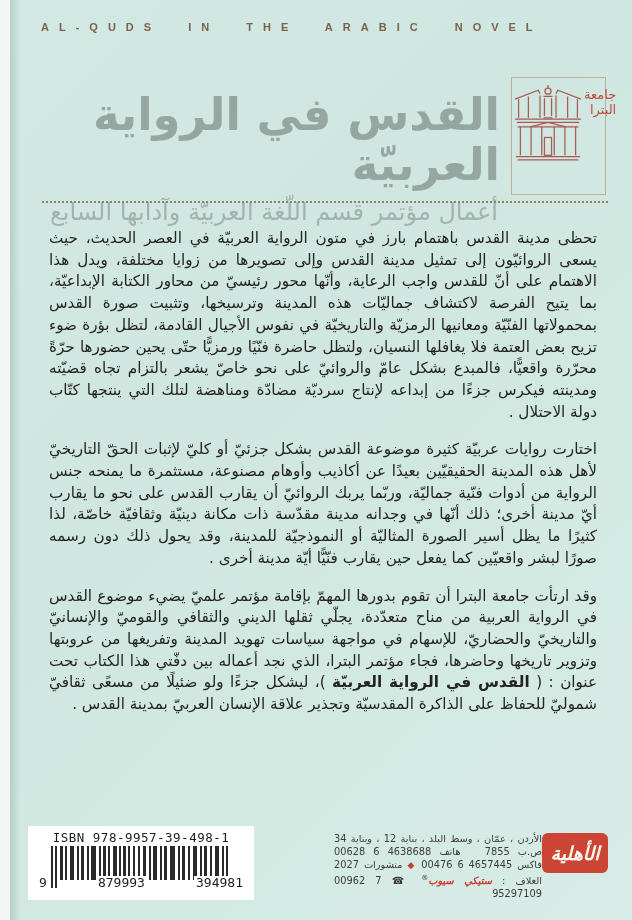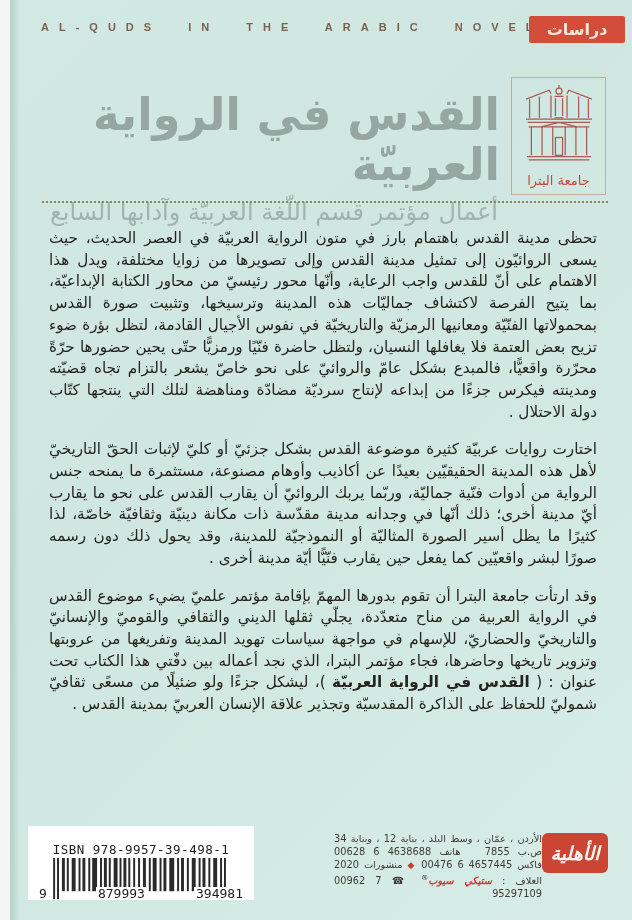--- a/index.html
+++ b/index.html
@@ -25,21 +25,21 @@
     position:absolute;top:16px;left:529px;width:96px;height:27px;
     background:#d44d3b;color:#f3e9db;border-radius:2px;
     display:flex;align-items:center;justify-content:center;
     font-size:16px;font-weight:bold;letter-spacing:3px;direction:rtl;
   }
 
   
   .logo-box{
     position:absolute;top:77px;left:511px;width:95px;height:118px;
     border:1px solid #b9b19e;box-sizing:border-box;
-    display:flex;flex-direction:column;align-items:center;justify-content:flex-start;
+    display:flex;flex-direction:row;align-items:flex-start;justify-content:flex-start;
     padding-top:6px;background:rgba(255,255,255,0.04);
   }
   .logo-box .caption{direction:rtl;color:#c24a39;font-size:13px;margin-top:3px;letter-spacing:1px;}
 
   
   .title-block{position:absolute;top:90px;right:132px;left:20px;direction:rtl;text-align:right;}
   .book-title{
     margin:0;font-size:45px;font-weight:bold;color:#96a7a2;line-height:1.12;
     letter-spacing:-1px;
   }
@@ -58,21 +58,21 @@
     direction:rtl;text-align:justify;color:#25231f;
     font-size:15.2px;line-height:21.7px;
   }
   .blurb p{margin:16px;}
   .blurb .bold{font-weight:bold;}
   .attribution{color:#e0564a;font-weight:bold;margin-top:1px;text-align:right;}
 
   
   .barcode-box{
     position:absolute;left:28px;top:826px;width:226px;height:74px;background:#ffffff;
-    display:flex;flex-direction:column;align-items:center;box-sizing:border-box;padding-top:16px;
+    display:flex;flex-direction:column;align-items:center;box-sizing:border-box;padding-top:4px;
   }
   .isbn-label{
     font-family:"DejaVu Sans Mono",monospace;font-size:12.5px;color:#1c1c1c;letter-spacing:0.5px;
   }
   .bars{margin-top:1px;}
   .barcode-digits{
     display:flex;width:208px;justify-content:space-between;margin-top:-12px;
     font-family:"DejaVu Sans Mono",monospace;font-size:13px;color:#1c1c1c;
     background:transparent;
   }
@@ -99,21 +99,20 @@
   }
 </style>
 </head>
 <body>
 
 <div class="cover">
   <div class="scan-edge"></div>
   <div class="scan-shadow"></div>
 
   <div class="en-title">AL-QUDS IN THE ARABIC NOVEL</div>
-  <div class="series-badge">دراسات</div>
 
   <div class="logo-box">
     <span>
       <svg width="72" height="82" viewBox="0 0 80 92" fill="none" stroke="#a85a53" stroke-width="1.4">
 
         <path d="M3,17 L29,7 L31,11"></path>
         <path d="M77,17 L51,7 L49,11"></path>
         <circle cx="40" cy="8" r="3.4"></circle>
         <line x1="40" y1="1" x2="40" y2="4.6"></line>
 
@@ -201,18 +200,18 @@
       <span>9</span>
       <span>879993</span>
       <span>394981</span>
     </div>
   </div>
 
   <div class="publisher">
     <div class="pub-lines">
       <div>الأردن ، عمّان ، وسط البلد ، بناية 12 ، وبناية 34</div>
       <div><span>ص.ب 7855&nbsp;&nbsp; هاتف</span> <span class="num">00628 6 4638688</span></div>
-      <div><span>فاكس</span> <span class="num">00476 6 4657445</span> <span class="diamond">◆</span> <span>منشورات 2020</span></div>
+      <div><span>فاكس</span> <span class="num">00476 6 4657445</span> <span class="diamond">◆</span> <span>منشورات 2027</span></div>
       <div><span>الغلاف :</span> <span class="brand">ستيكي سيوب</span><span class="reg">®</span> <span>☎</span> <span class="num">00962 7 95297109</span></div>
     </div>
     <div class="publisher-logo">الأهلية</div>
   </div>
 </div>
 
 </body></html>

